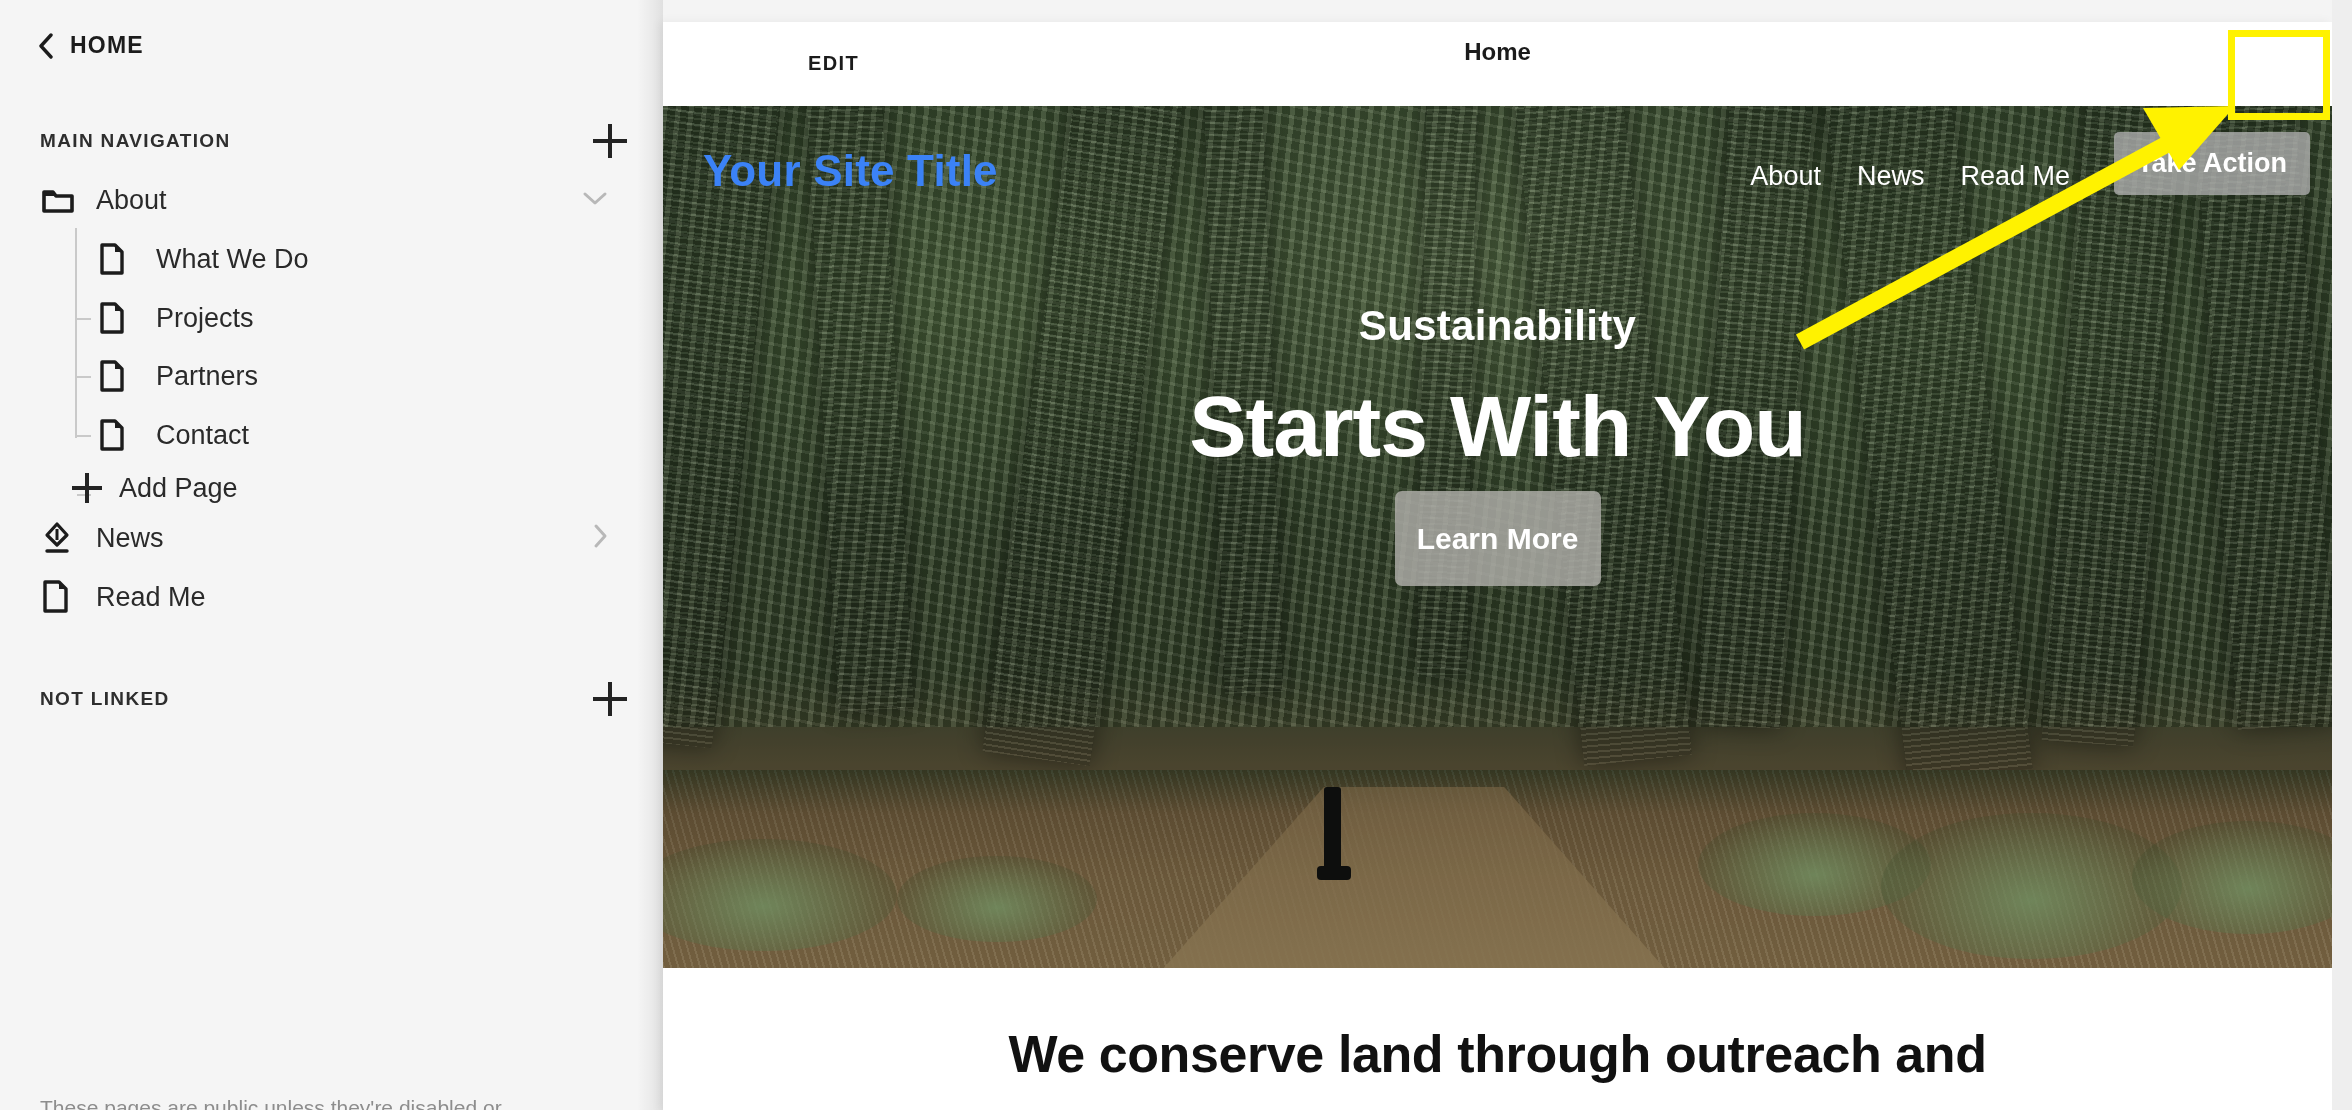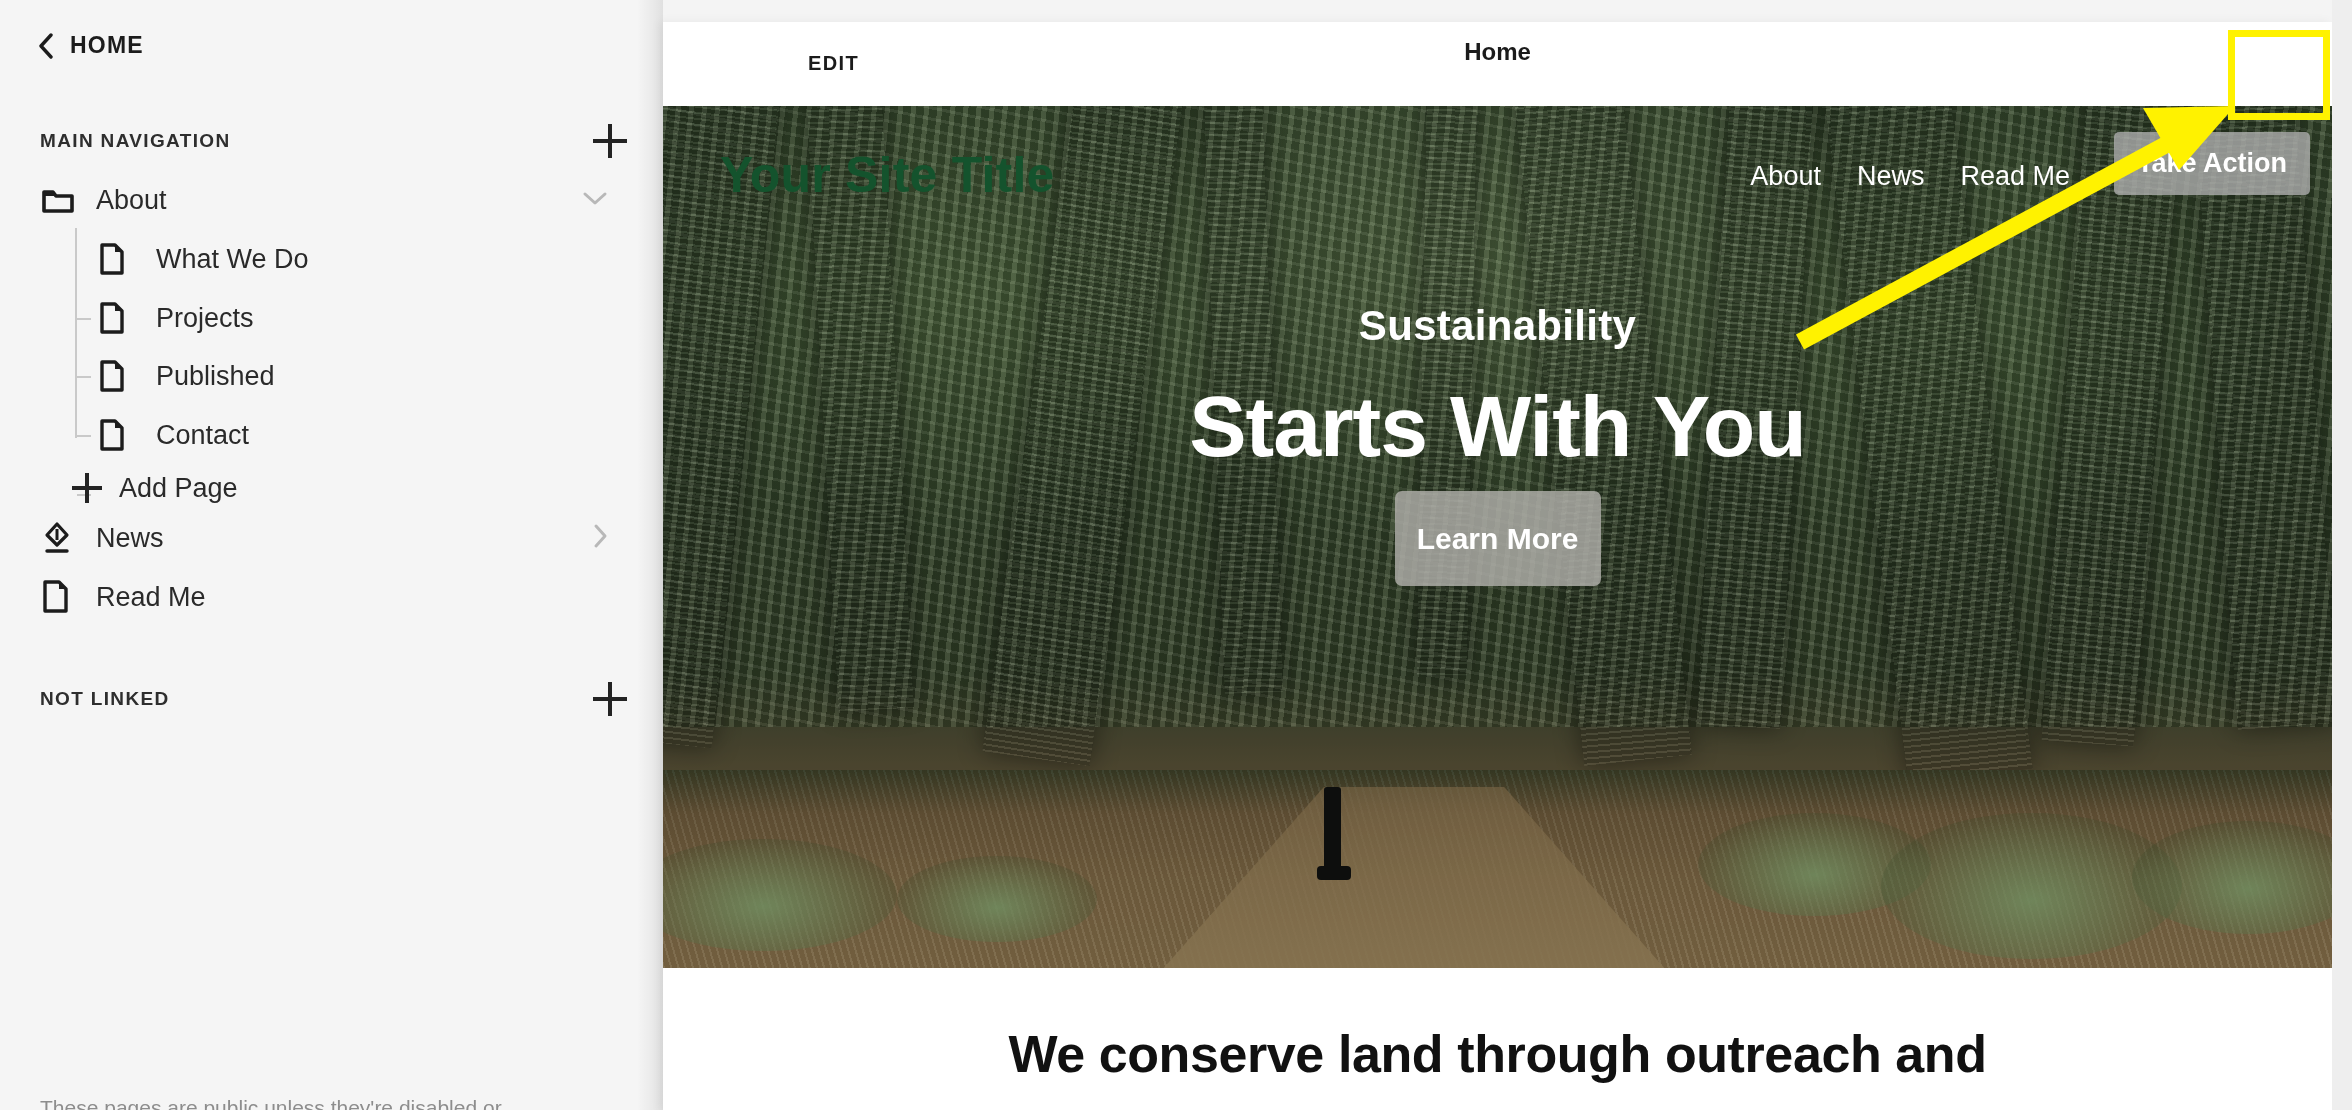--- a/index.html
+++ b/index.html
@@ -160,22 +160,22 @@
     background:radial-gradient(ellipse at 50% 60%, rgba(140,175,120,0.85), rgba(55,85,45,0.2) 72%, transparent 80%);
     border-radius:50%;
   }
   .walker-leg {
     position:absolute; background:#0d0d0f; border-radius:3px;
   }
   .hero-tint { position:absolute; inset:0; background:rgba(12,18,10,0.22); }
 
   .site-title {
     position:absolute; left:40px; top:40px;
-    font-size:50px; font-weight:700; color:#14532d; letter-spacing:0.2px;
-    z-index:10; cursor:pointer;margin-left:17px;
+    font-size:44px; font-weight:700; color:#3b82f6; letter-spacing:0.2px;
+    z-index:10; cursor:pointer;
   }
   .site-nav {
     position:absolute; right:262px; top:55px;
     display:flex; gap:36px; z-index:10;
   }
   .site-nav a {
     font-size:27px; color:#ffffff; text-decoration:none; cursor:pointer; white-space:nowrap;
   }
   .cta-btn {
     position:absolute; right:22px; top:26px; width:196px; height:63px;
@@ -268,21 +268,21 @@
       <span class="nav-label" style="margin-left:17px;">Projects</span>
     </div>
 
     <div class="nav-item" style="top:346px;">
       <span class="nav-icon" style="margin-left:99px;">
         <svg width="26" height="32" viewBox="0 0 26 32">
           <path d="M3 2 L16 2 L23 9 L23 30 L3 30 Z" fill="none" stroke="#1c1c1c" stroke-width="3.4" stroke-linejoin="round"></path>
           <path d="M16 2 L23 9 L16 9 Z" fill="#1c1c1c"></path>
         </svg>
       </span>
-      <span class="nav-label" style="margin-left:17px;">Published</span>
+      <span class="nav-label" style="margin-left:17px;">Partners</span>
     </div>
 
     <div class="nav-item" style="top:405px;align-items:center;">
       <span class="nav-icon" style="margin-left:99px;">
         <svg width="26" height="32" viewBox="0 0 26 32">
           <path d="M3 2 L16 2 L23 9 L23 30 L3 30 Z" fill="none" stroke="#1c1c1c" stroke-width="3.4" stroke-linejoin="round"></path>
           <path d="M16 2 L23 9 L16 9 Z" fill="#1c1c1c"></path>
         </svg>
       </span>
       <span class="nav-label" style="margin-left:17px;">Contact</span>

